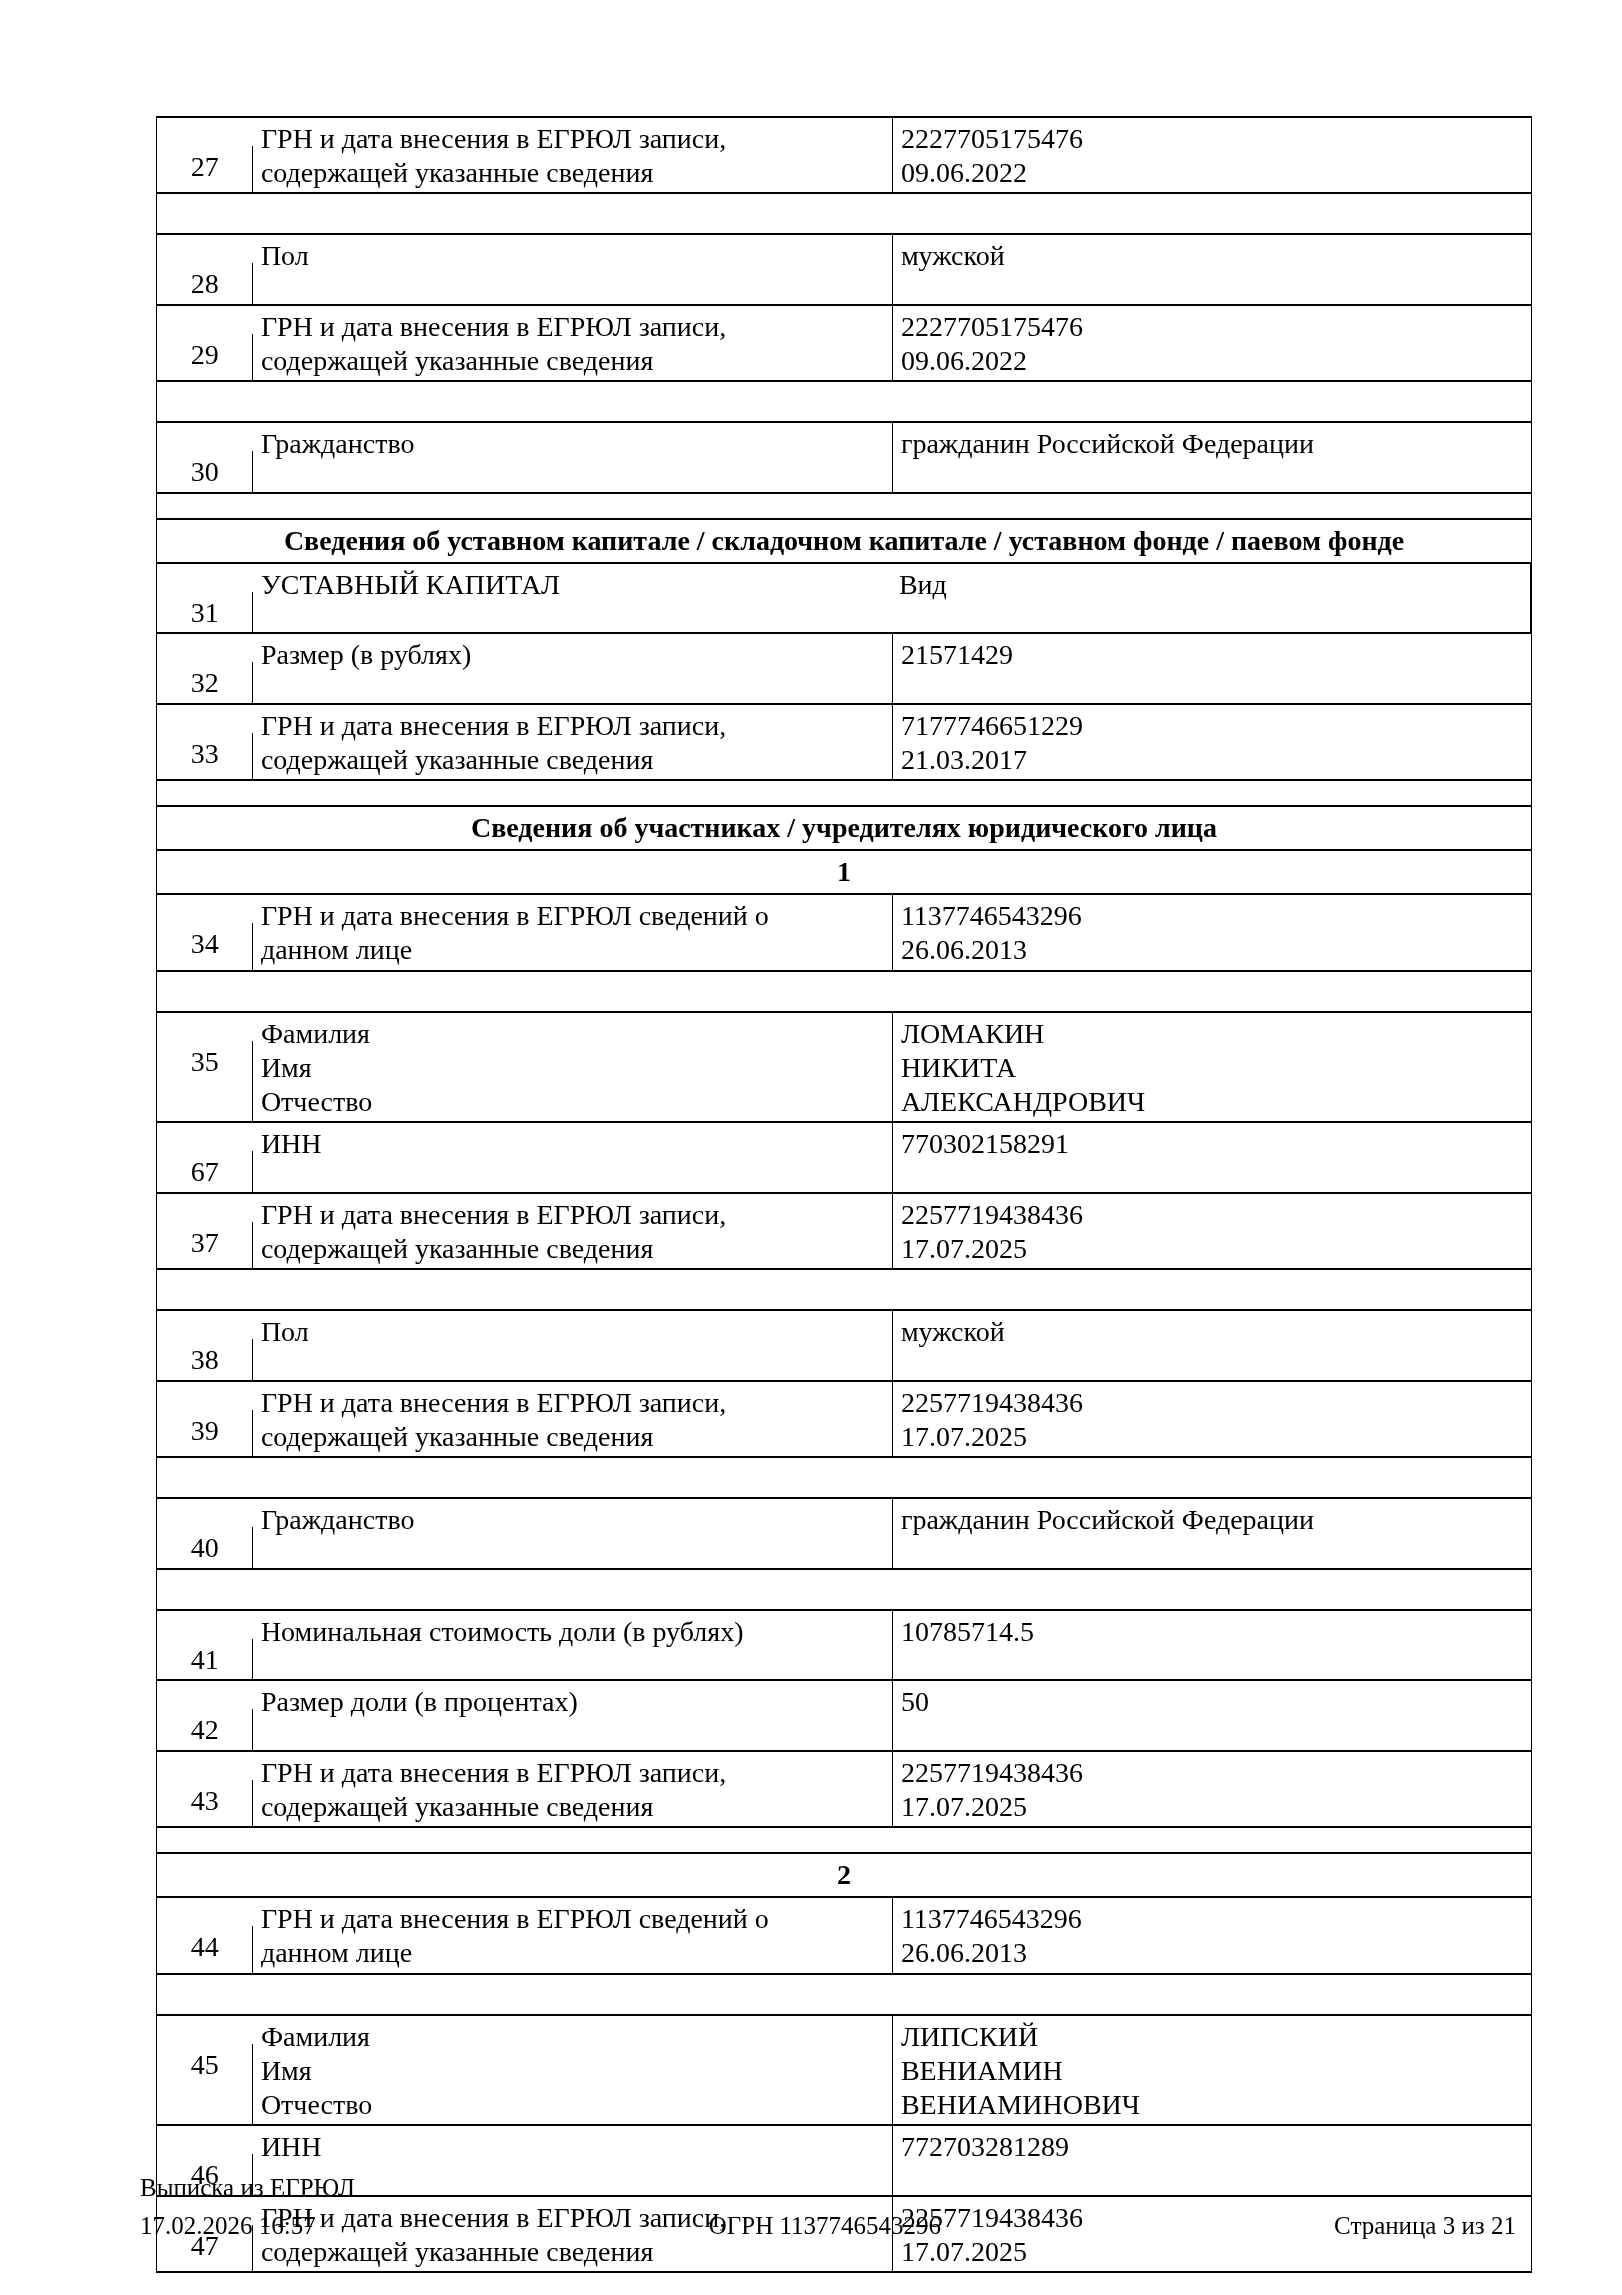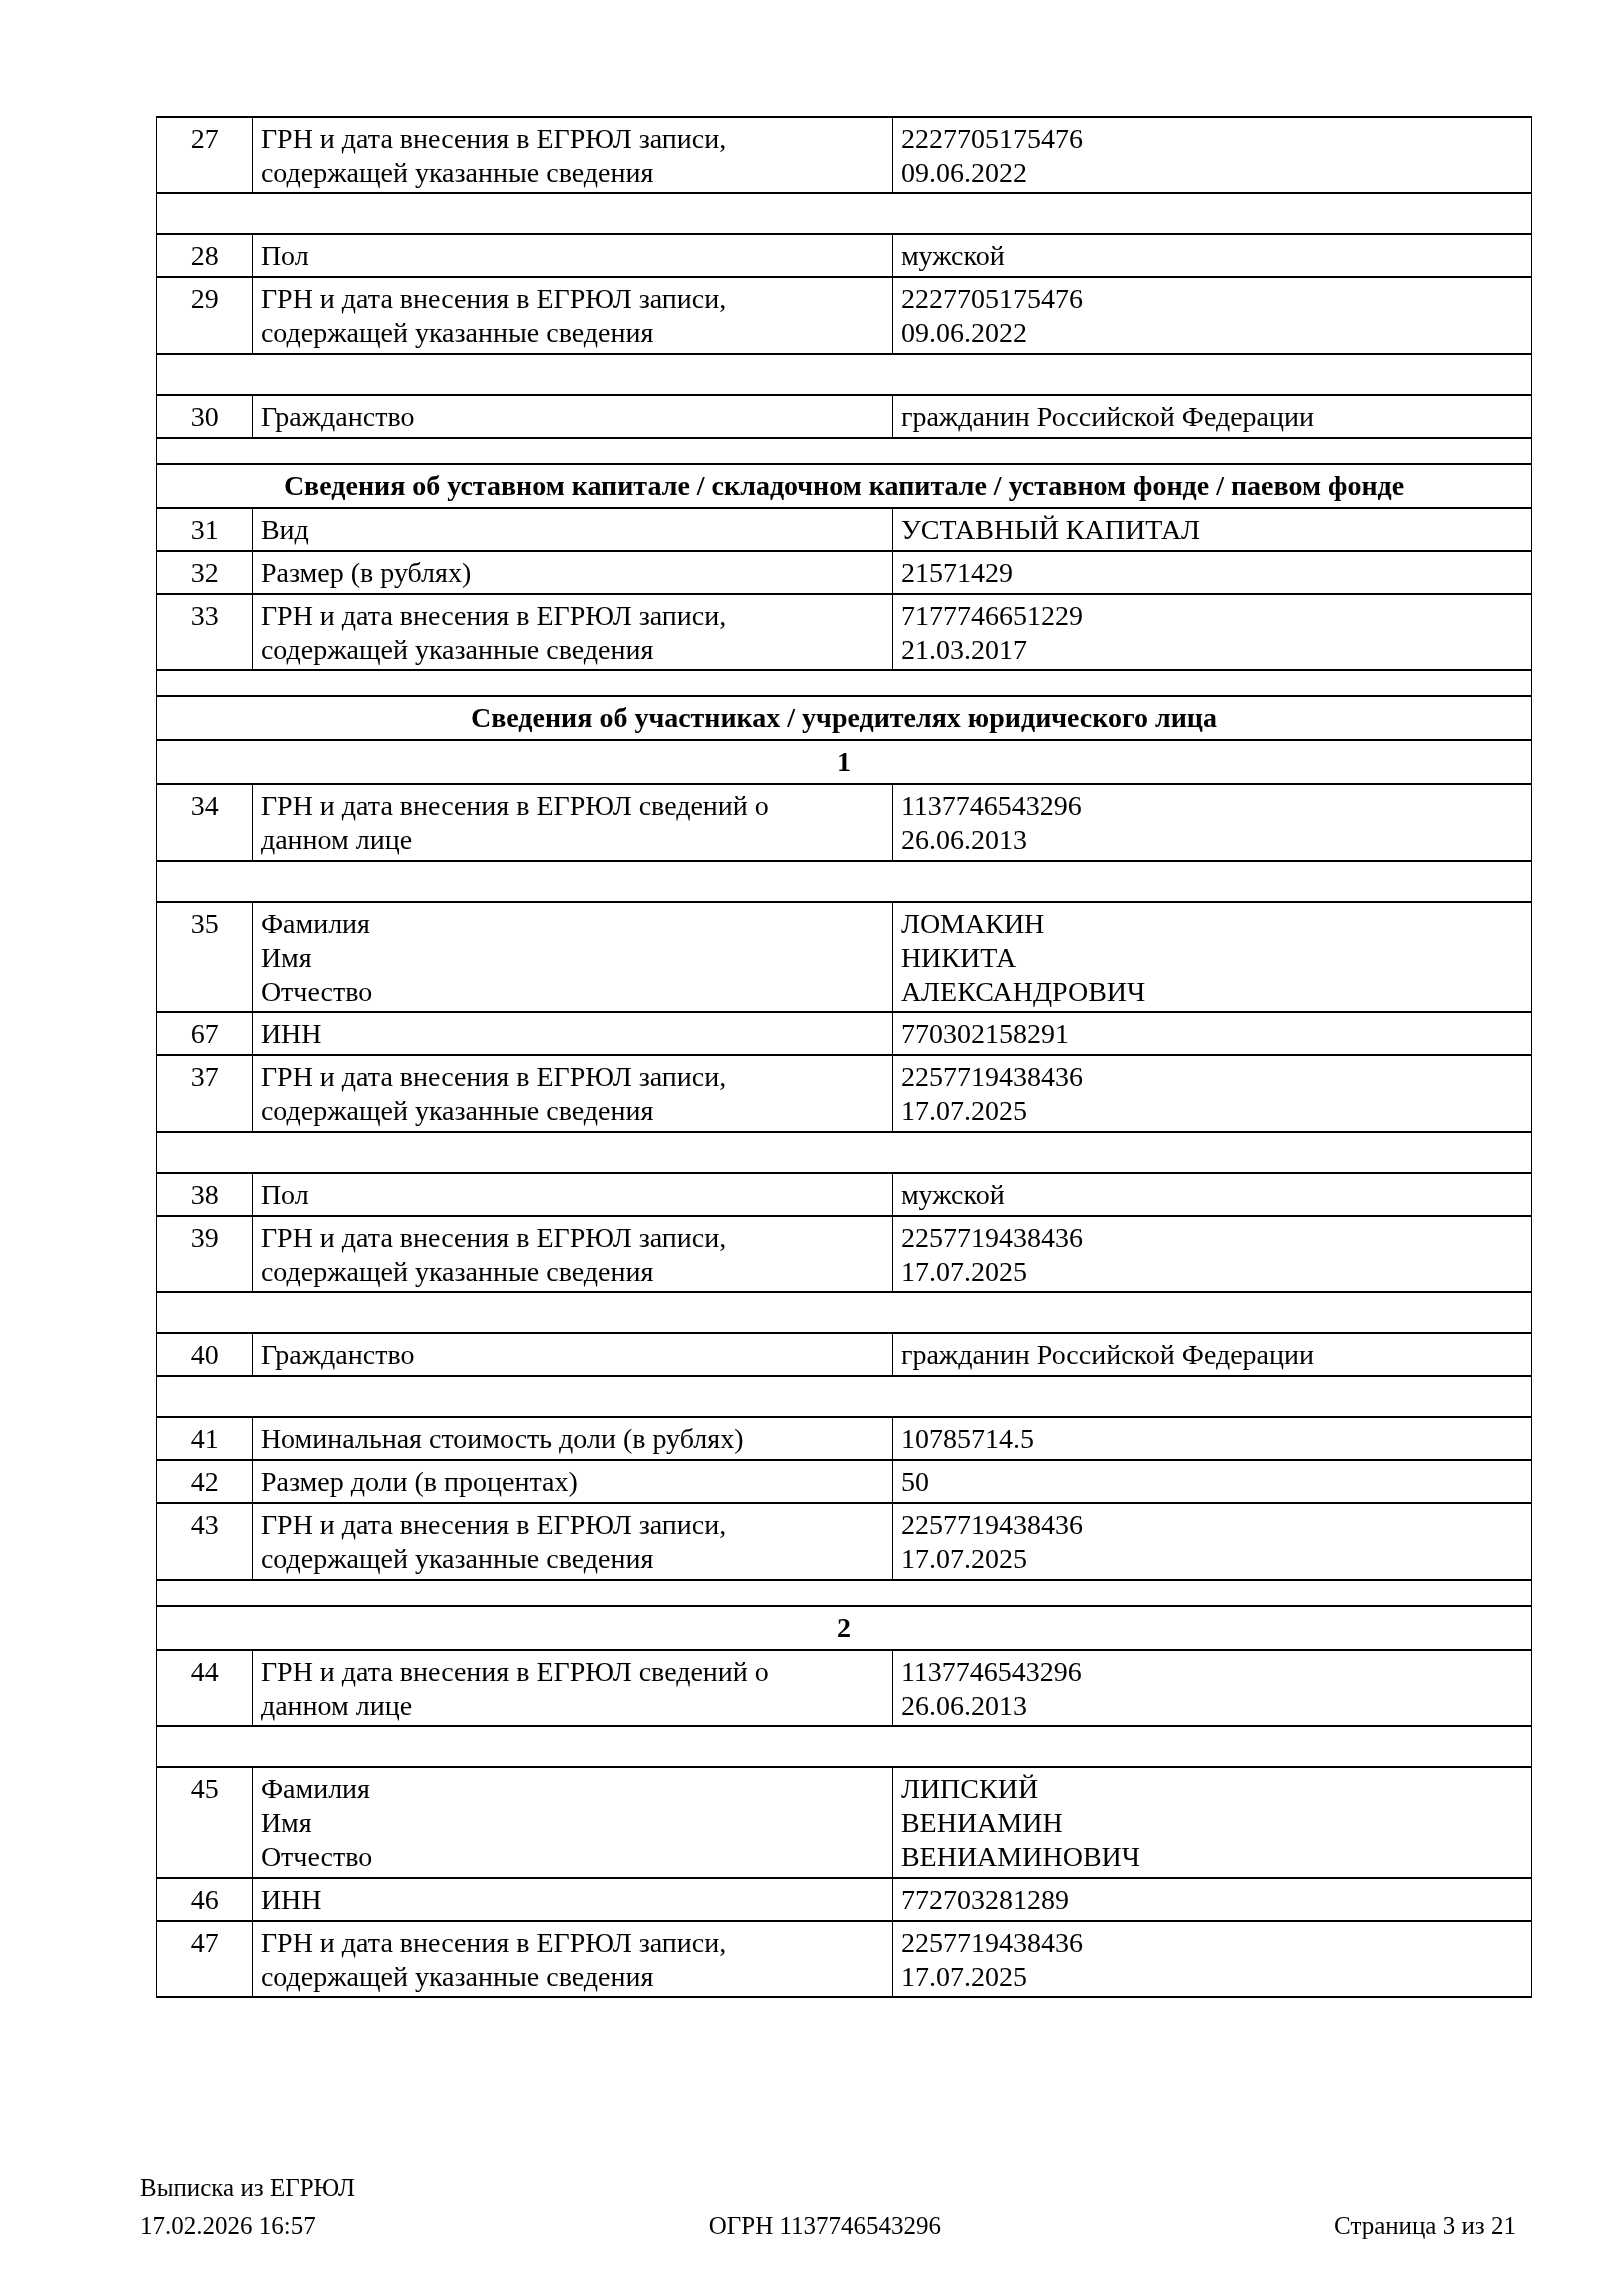--- a/index.html
+++ b/index.html
@@ -42,20 +42,21 @@
     font-size: 28px;
     line-height: 34px;
     white-space: pre-line;
   }
   .cell.num {
     flex: 0 0 96px;
     text-align: center;
     border-right: 1.3px solid #000;
     padding-left: 2.6px;
     padding-right: 2px;
+    margin-top: 28px;
   }
   .cell.label {
     flex: 0 0 640px;
     border-right: 1.3px solid #000;
   }
   .cell.value {
     flex: 1 1 auto;
   }
 
   .row.field { min-height: 43px; }
@@ -124,22 +125,22 @@
     <div class="cell num">30</div>
     <div class="cell label">Гражданство</div>
     <div class="cell value">гражданин Российской Федерации</div>
   </div>
       <div class="row gap tight"></div>
       <div class="row head section">
     <div class="cell full">Сведения об уставном капитале / складочном капитале / уставном фонде / паевом фонде</div>
   </div>
       <div class="row field">
     <div class="cell num">31</div>
+    <div class="cell value">УСТАВНЫЙ КАПИТАЛ</div>
     <div class="cell label">Вид</div>
-    <div class="cell value">УСТАВНЫЙ КАПИТАЛ</div>
   </div>
       <div class="row field">
     <div class="cell num">32</div>
     <div class="cell label">Размер (в рублях)</div>
     <div class="cell value">21571429</div>
   </div>
       <div class="row field">
     <div class="cell num">33</div>
     <div class="cell label">ГРН и дата внесения в ЕГРЮЛ записи,
 содержащей указанные сведения</div>

